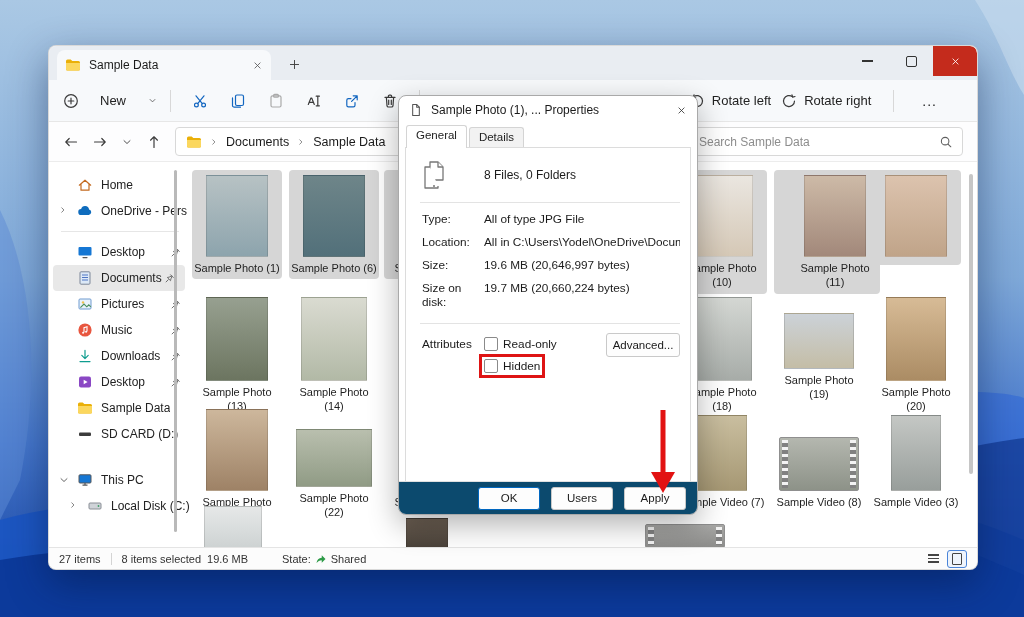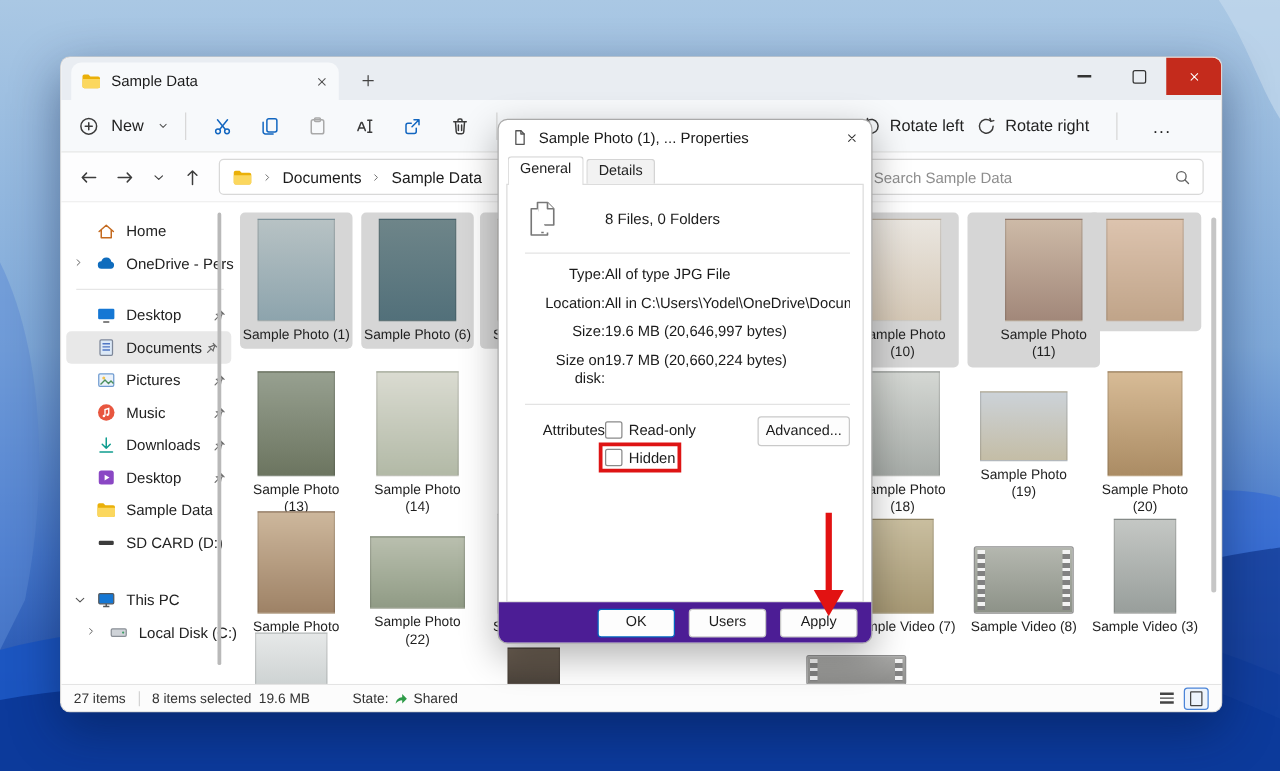--- a/index.html
+++ b/index.html
@@ -18,21 +18,21 @@
   .tab .tclose{margin-left:auto;color:#555;display:flex;}
   .newtab{width:26px;height:26px;margin:0 0 3px 10px;display:flex;align-items:center;justify-content:center;color:#444;}
   .wincontrols{margin-left:auto;display:flex;align-self:flex-start;}
   .wc{width:44px;height:30px;display:flex;align-items:center;justify-content:center;color:#333;}
   .wc .minline{display:block;width:11px;height:1.4px;background:#333;}
   .wc .maxbox{display:block;width:9px;height:9px;border:1.2px solid #333;border-radius:2px;}
   .wc.close{width:44px;background:#c42b1c;border-radius:0 7px 0 0;color:#fff;}
 
   .toolbar{position:relative;height:42px;background:#f7f9fb;display:flex;align-items:center;
     padding:0 14px;border-bottom:1px solid #e7e7e7;box-sizing:border-box;}
-  .newbtn{display:flex;align-items:center;gap:10px;font-size:13px;color:#222;}
+  .newbtn{display:flex;align-items:center;gap:21px;font-size:13px;color:#222;}
   .tdiv{width:1px;height:22px;background:#d8d8d8;margin:0 12px;}
   .tact{width:34px;height:30px;display:flex;align-items:center;justify-content:center;}
   #toolbar-actions{display:flex;align-items:center;gap:4px;}
   .toolbar-right{position:absolute;right:34px;top:0;height:100%;display:flex;align-items:center;gap:10px;font-size:13px;color:#222;}
   .rotbtn{display:flex;align-items:center;gap:7px;}
   .morebtn{font-size:14px;letter-spacing:1px;color:#222;padding:0 6px;}
 
   .addressrow{height:40px;background:#fdfdfe;display:flex;align-items:center;gap:9px;
     padding:0 14px;border-bottom:1px solid #ececec;box-sizing:border-box;}
   #nav-icons{display:flex;align-items:center;gap:13px;color:#3c3c3c;}
@@ -83,36 +83,36 @@
   
   .dialog{position:absolute;left:398px;top:95px;width:300px;height:420px;background:#fff;
     border:1px solid #a9a9a9;border-radius:8px;box-shadow:0 10px 30px rgba(0,0,0,.3);
     box-sizing:border-box;z-index:30;font-size:12px;}
   .dlg-title{height:28px;display:flex;align-items:center;gap:8px;padding:0 10px;font-size:12px;}
   .dlg-title .dclose{margin-left:auto;color:#333;display:flex;}
   .dlg-tabs{height:23px;display:flex;align-items:flex-end;padding-left:7px;position:relative;z-index:2;}
   .dtab{font-size:11.5px;padding:3px 9px 4px;border:1px solid #d4d4d4;border-bottom:none;background:#f2f2f2;
     border-radius:3px 3px 0 0;margin-right:2px;color:#222;}
   .dtab.active{background:#fff;height:15px;position:relative;top:1px;}
-  .dlg-page{position:absolute;left:6px;right:6px;top:51px;height:335px;background:#fff;border:1px solid #dcdcdc;box-sizing:border-box;text-align:right;}
+  .dlg-page{position:absolute;left:6px;right:6px;top:51px;height:335px;background:#fff;border:1px solid #dcdcdc;box-sizing:border-box;}
   .dsummary{display:flex;align-items:center;padding:12px 10px 2px 16px;}
   .dsummary .sic{width:62px;color:#777;}
   .dhr{height:1px;background:#e3e3e3;margin:10px 10px 0 14px;}
   .drow{display:flex;padding:9px 10px 0 16px;font-size:11.8px;}
   .drow .dlab{width:62px;flex:none;color:#1b1b1b;}
   .drow .dval{white-space:nowrap;overflow:hidden;}
   .dattrs{display:flex;padding:13px 10px 0 16px;font-size:11.8px;position:relative;}
   .dattrs .dlab{width:62px;flex:none;}
   .cbcol{display:flex;flex-direction:column;gap:8px;}
   .cbrow{display:inline-flex;align-items:center;gap:5px;width:max-content;}
   .cb{width:12px;height:12px;border:1px solid #8a8a8a;border-radius:2px;background:#fff;flex:none;}
   .cbrow.highlight{outline:3px solid #de1414;outline-offset:2px;}
   .advbtn{position:absolute;right:10px;top:9px;width:72px;height:22px;background:#fdfdfd;border:1px solid #c9c9c9;
     border-radius:3px;display:flex;align-items:center;justify-content:center;font-size:11.5px;}
-  .dlg-bottom{position:absolute;left:0;right:0;bottom:0;height:33px;background:#4c1d95;border-top:1px solid #e0e0e0;
+  .dlg-bottom{position:absolute;left:0;right:0;bottom:0;height:33px;background:#0c4a6e;border-top:1px solid #e0e0e0;
     border-radius:0 0 7px 7px;display:flex;align-items:center;justify-content:flex-end;gap:11px;padding-right:11px;box-sizing:border-box;}
   .dbtn{width:60px;height:21px;background:#fdfdfd;border:1px solid #c9c9c9;border-radius:3px;
     display:flex;align-items:center;justify-content:center;font-size:11.5px;}
   .dbtn.ok{border:1px solid #0067c0;}
 
   .annot{position:absolute;z-index:50;}
   svg.icon{display:block;}
 </style>
 </head>
 <body>

